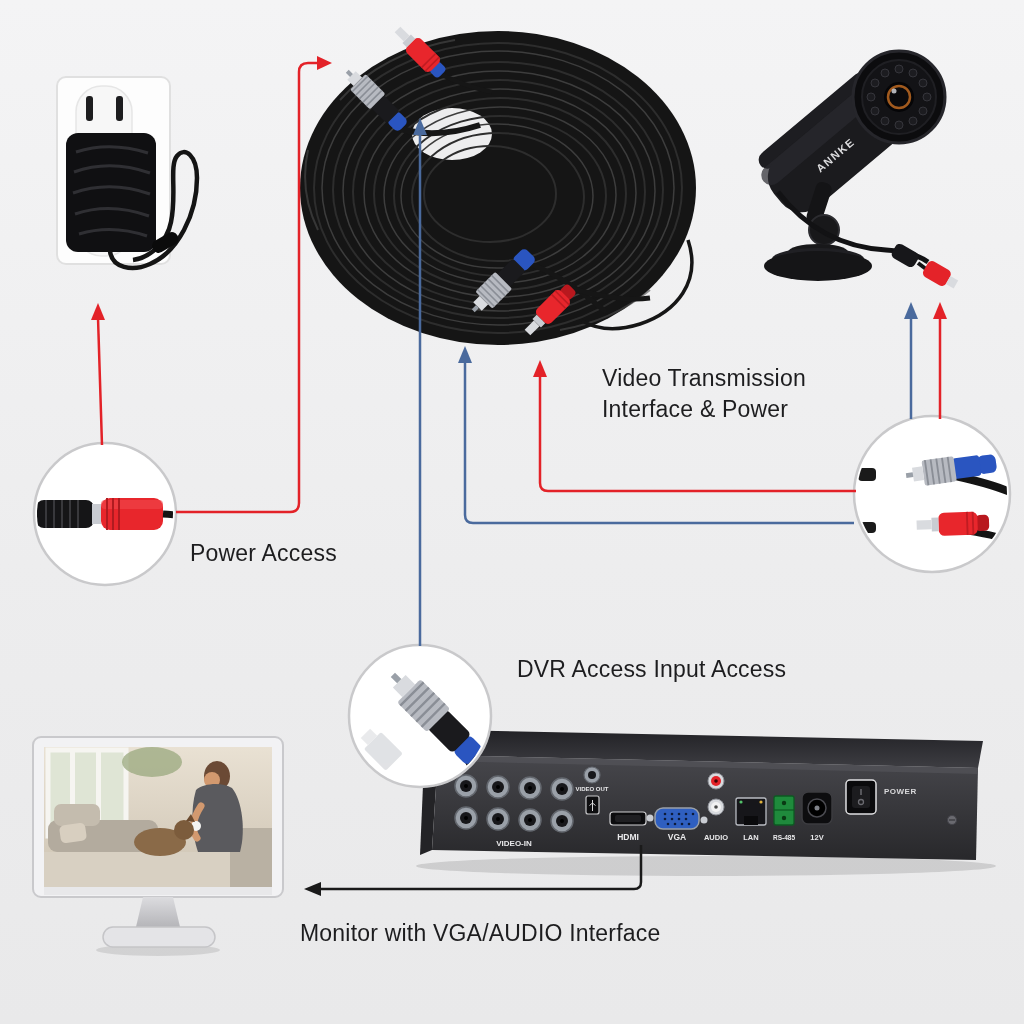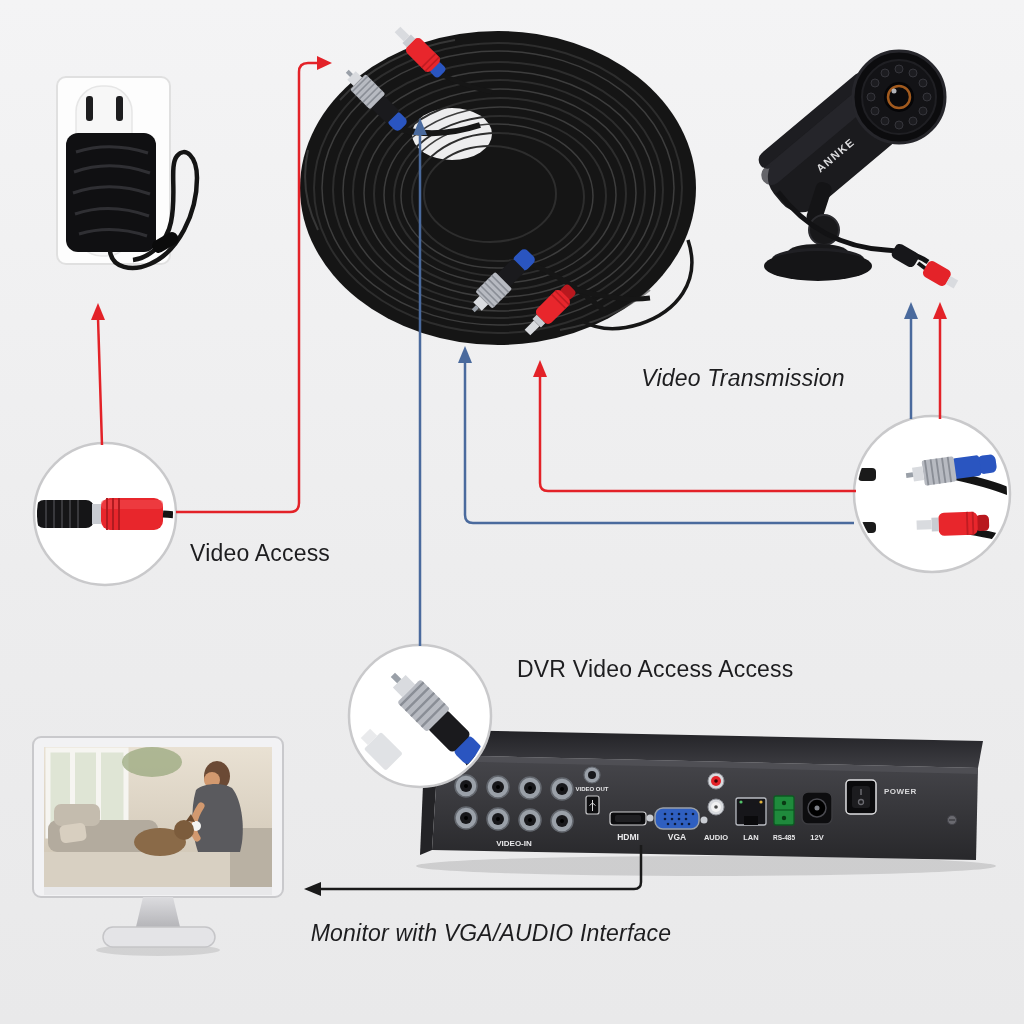--- a/index.html
+++ b/index.html
@@ -3,21 +3,21 @@
 <meta charset="utf-8">
 <style>
   html,body{margin:0;padding:0;background:#ffffff;}
   .stage{
     position:relative;width:1024px;height:1024px;overflow:hidden;
     background:linear-gradient(180deg,#f4f4f5 0%,#ededee 55%,#e9e9ea 100%);
     font-family:"Liberation Sans",sans-serif;
   }
   .stage svg{position:absolute;left:0;top:0;}
   .label{position:absolute;color:#1d1d1f;font-size:23px;line-height:31px;letter-spacing:.2px;}
-  .label.center{text-align:center;font-style:italic;}
+  .label.center{}
 </style>
 </head>
 <body>
 
 <div class="stage">
 
 <svg width="1024" height="1024" viewBox="0 0 1024 1024">
   <defs>
     <linearGradient id="dvrFront" x1="0" y1="0" x2="0" y2="1">
       <stop offset="0" stop-color="#47474c"></stop>
@@ -406,23 +406,24 @@
       <path d="M940,419 L940,317" stroke="#e32228" stroke-width="2.5"></path>
       <polygon points="933,319 947,319 940,302" fill="#e32228" stroke="none"></polygon>
     </g>
     <g>
       <path d="M641,845 L641,882 Q641,889 634,889 L319,889" stroke="#1a1a1a" stroke-width="2.5"></path>
       <polygon points="321,882 321,896 304,889" fill="#1a1a1a" stroke="none"></polygon>
     </g>
   </g>
 </svg>
 
-<div class="label" style="left:190px;top:538px;">Video Access</div>
+<div class="label" style="left:190px;top:538px;">Power Access</div>
 
 <div class="label center" style="left:602px;top:363px;width:282px;">
   <span style="display:block">Video Transmission</span>
+  <span style="display:block">Interface &amp; Power</span>
 </div>
 
-<div class="label" style="left:517px;top:654px;">DVR Video Access Access</div>
+<div class="label" style="left:517px;top:654px;">DVR Access Input Access</div>
 
 <div class="label center" style="left:300px;top:918px;width:382px;">Monitor with VGA/AUDIO Interface</div>
 
 </div>
 
 </body></html>

